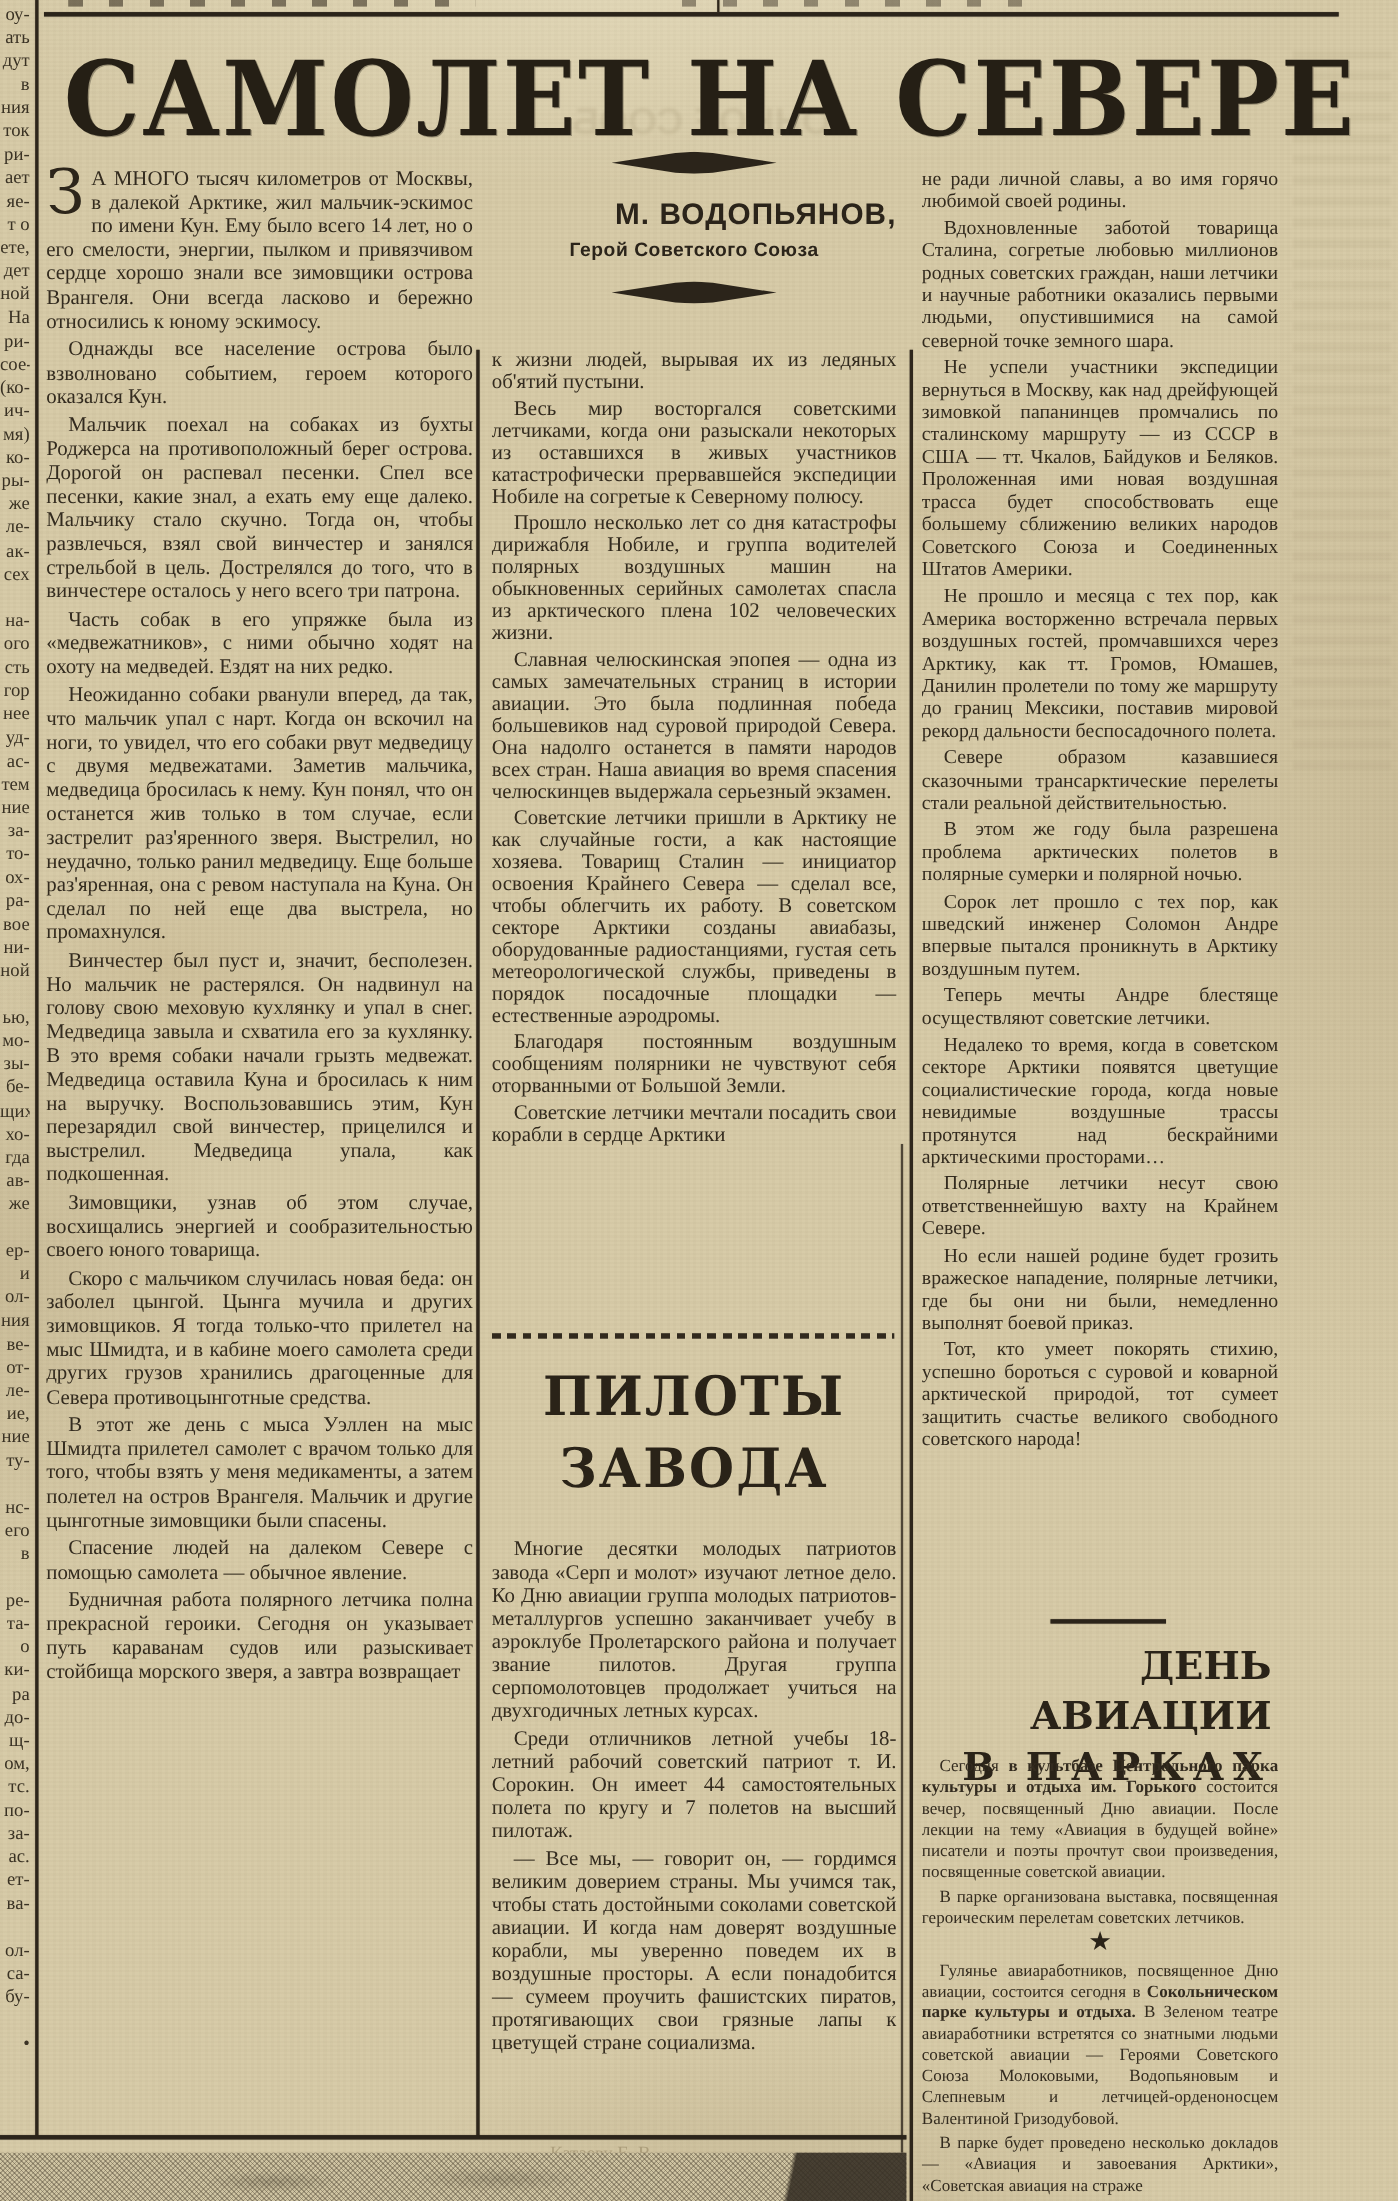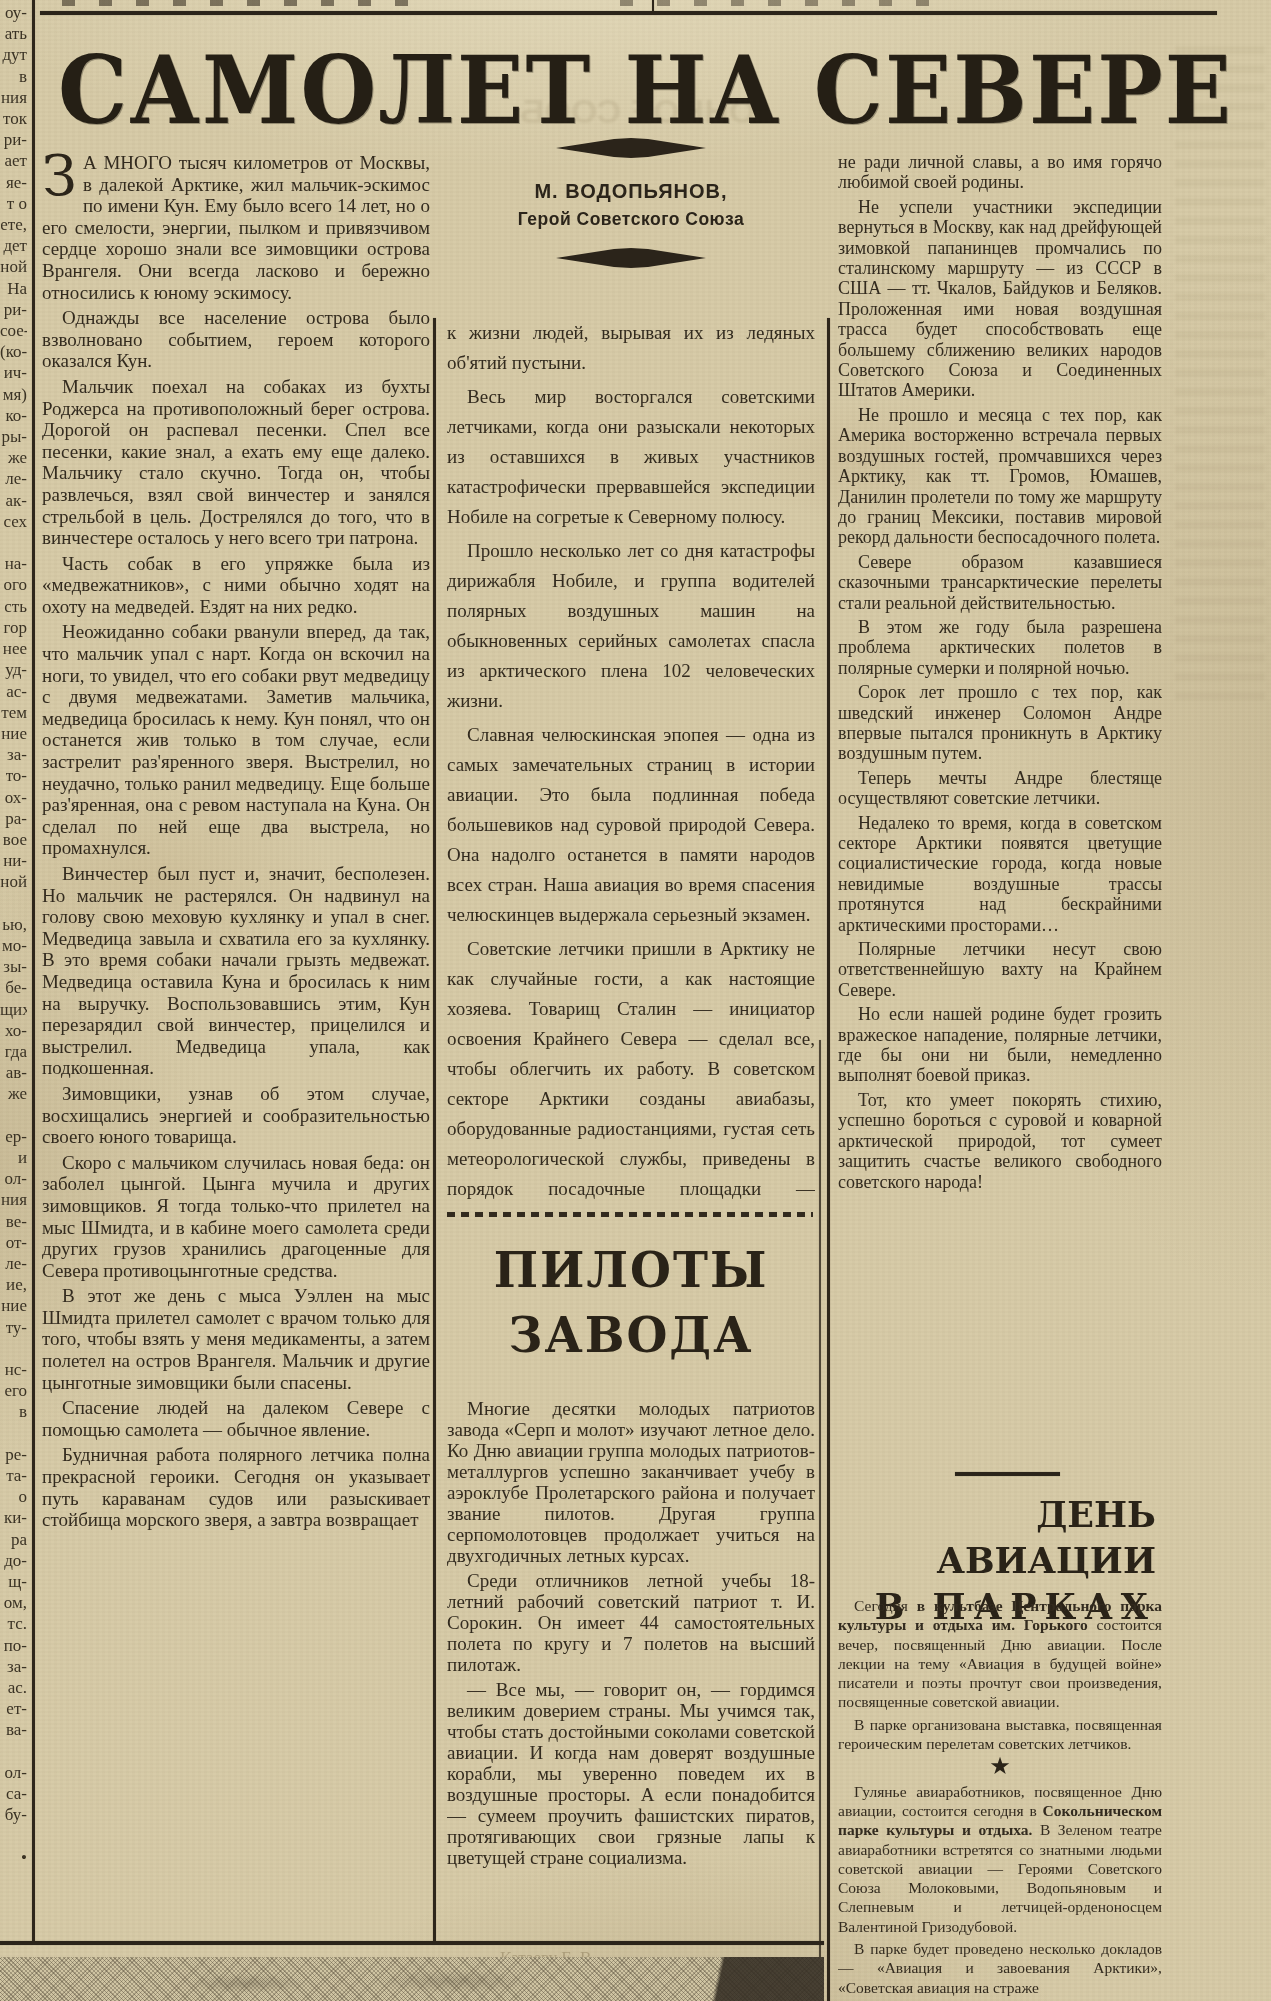--- a/index.html
+++ b/index.html
@@ -29,33 +29,33 @@
     color:#251f15; transform:scaleY(1.08); transform-origin:top center;
     text-shadow:1px 1px 0 rgba(37,31,21,.35);
   }
   
   .coltext{ text-align:justify; }
   .coltext p{ margin:0 0 4px 0; text-indent:20px; }
   .coltext.cont p:first-child{ text-indent:0; }
   .col1{ left:42px; top:152px; width:388px; height:1768px; overflow:hidden;
          font-size:19px; line-height:21.6px; }
   .col2body1{ left:447px; top:318px; width:368px; height:884px; overflow:hidden;
-         font-size:19px; line-height:30px; }
+         font-size:19px; line-height:20px; }
   .col2body2{ left:447px; top:1398px; width:368px; height:528px; overflow:hidden;
          font-size:19px; line-height:21px; }
   .col3body1{ left:838px; top:152px; width:324px; height:1312px; overflow:hidden;
          font-size:18px; line-height:20.4px; }
   .dropcap{
     float:left; font-size:56px; line-height:44px; padding:2px 6px 0 0;
     font-family:"DejaVu Serif",serif; color:#2c251a;
   }
   
   .byline{ left:447px; top:138px; width:368px; text-align:center; color:#2b241a;}
   .byline .name{ font-family:"Liberation Sans",sans-serif; font-weight:bold;
-    font-size:20px; letter-spacing:1px; margin:22px 0 6px 0;}
+    font-size:27px; letter-spacing:1px; margin:22px 0 6px 0;text-align:right;}
   .byline .role{ font-family:Liberation Sans, sans-serif; font-weight:bold;
     font-size:17.5px; letter-spacing:.5px; margin-bottom:18px;}
   .diamond svg{ display:block; margin:0 auto; }
   
   .dotted{
     left:447px; top:1212px; width:366px; height:5px;
     background:repeating-linear-gradient(90deg,#322a1e 0 8px, rgba(0,0,0,0) 8px 14px);
   }
   .pilots-head{
     left:447px; top:1238px; width:368px; text-align:center;
@@ -272,20 +272,21 @@
     <div>
         <p>Многие десятки молодых патриотов завода «Серп и молот» изучают летное дело. Ко Дню авиации группа молодых патриотов-металлургов успешно заканчивает учебу в аэроклубе Пролетарского района и получает звание пилотов. Другая группа серпомолотовцев продолжает учиться на двухгодичных летных курсах.</p>
         <p>Среди отличников летной учебы 18-летний рабочий советский патриот т. И. Сорокин. Он имеет 44 самостоятельных полета по кругу и 7 полетов на высший пилотаж.</p>
         <p>— Все мы, — говорит он, — гордимся великим доверием страны. Мы учимся так, чтобы стать достойными соколами советской авиации. И когда нам доверят воздушные корабли, мы уверенно поведем их в воздушные просторы. А если понадобится — сумеем проучить фашистских пиратов, протягивающих свои грязные лапы к цветущей стране социализма.</p>
       </div>
   </div>
 
   <div class="abs coltext cont col3body1">
     <div>
         <p>не ради личной славы, а во имя горячо любимой своей родины.</p>
+        <p>Вдохновленные заботой товарища Сталина, согретые любовью миллионов родных советских граждан, наши летчики и научные работники оказались первыми людьми, опустившимися на самой северной точке земного шара.</p>
         <p>Не успели участники экспедиции вернуться в Москву, как над дрейфующей зимовкой папанинцев промчались по сталинскому маршруту — из СССР в США — тт. Чкалов, Байдуков и Беляков. Проложенная ими новая воздушная трасса будет способствовать еще большему сближению великих народов Советского Союза и Соединенных Штатов Америки.</p>
         <p>Не прошло и месяца с тех пор, как Америка восторженно встречала первых воздушных гостей, промчавшихся через Арктику, как тт. Громов, Юмашев, Данилин пролетели по тому же маршруту до границ Мексики, поставив мировой рекорд дальности беспосадочного полета.</p>
         <p>Севере образом казавшиеся сказочными трансарктические перелеты стали реальной действительностью.</p>
         <p>В этом же году была разрешена проблема арктических полетов в полярные сумерки и полярной ночью.</p>
         <p>Сорок лет прошло с тех пор, как шведский инженер Соломон Андре впервые пытался проникнуть в Арктику воздушным путем.</p>
         <p>Теперь мечты Андре блестяще осуществляют советские летчики.</p>
         <p>Недалеко то время, когда в советском секторе Арктики появятся цветущие социалистические города, когда новые невидимые воздушные трассы протянутся над бескрайними арктическими просторами…</p>
         <p>Полярные летчики несут свою ответственнейшую вахту на Крайнем Севере.</p>
         <p>Но если нашей родине будет грозить вражеское нападение, полярные летчики, где бы они ни были, немедленно выполнят боевой приказ.</p>
         <p>Тот, кто умеет покорять стихию, успешно бороться с суровой и коварной арктической природой, тот сумеет защитить счастье великого свободного советского народа!</p>

